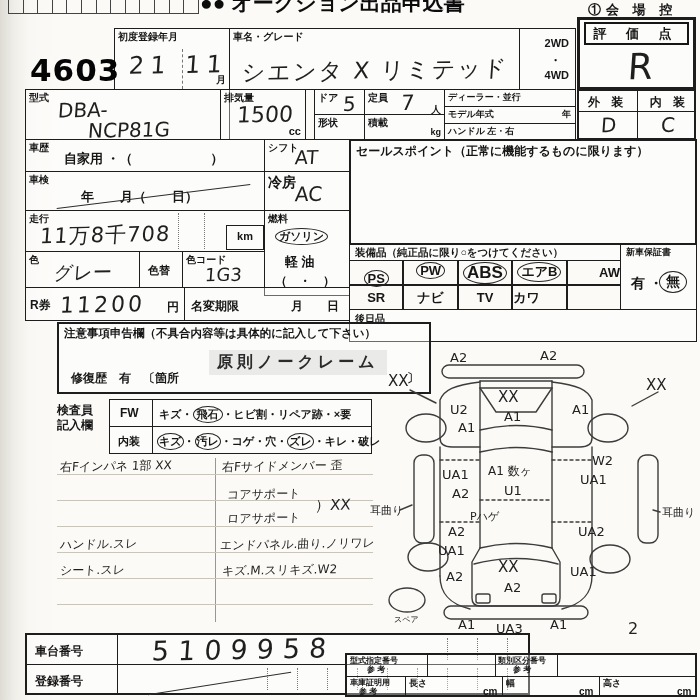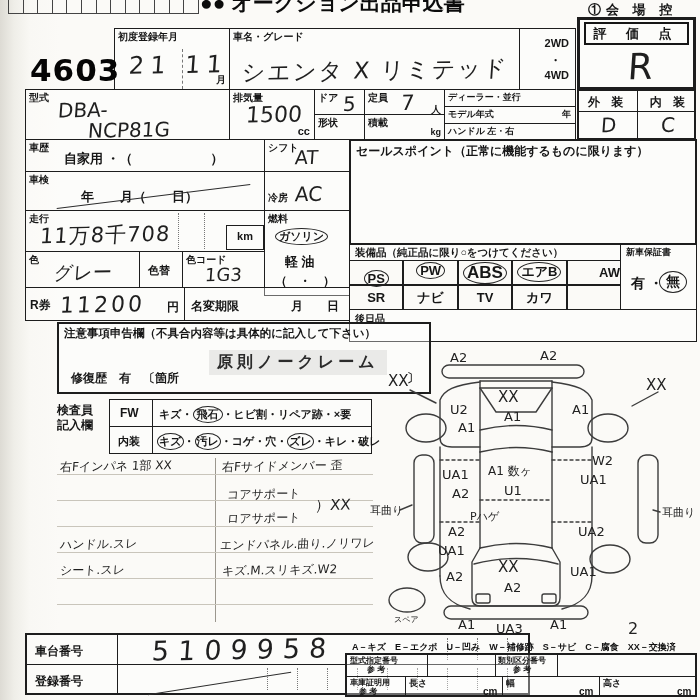--- a/index.html
+++ b/index.html
@@ -76,21 +76,21 @@
     <span class="hw" style="left:48px;top:26px;font-size:36px">R</span>
   </div>
 
   <div class="hw" style="left:30px;top:52px;font-size:31px;font-weight:bold;color:#050505;transform:none;letter-spacing:1px">4603</div>
 
   <div class="cell" style="left:25px;top:89px;width:205px;height:51px">
     <span class="lbl" style="left:3px;top:3px;font-size:10px">型式</span>
     <span class="hw" style="left:32px;top:8px;font-size:20px">DBA-</span>
     <span class="hw" style="left:62px;top:28px;font-size:20px">NCP81G</span>
   </div>
-  <div class="cell" style="left:229px;top:89px;width:86px;height:51px">
+  <div class="cell" style="left:220px;top:89px;width:86px;height:51px">
     <span class="lbl" style="left:3px;top:3px;font-size:10px">排気量</span>
     <span class="hw" style="left:16px;top:12px;font-size:22px">1500</span>
     <span class="prt" style="right:4px;bottom:2px;font-size:11px">cc</span>
   </div>
   <div class="cell" style="left:314px;top:89px;width:51px;height:51px">
     <span class="lbl" style="left:3px;top:3px;font-size:10px">ドア</span>
     <span class="hw" style="right:8px;top:2px;font-size:20px">5</span>
     <span style="position:absolute;left:0;right:0;top:24px;border-top:1px solid #1d1d1d"></span>
     <span class="lbl" style="left:3px;top:28px;font-size:10px">形状</span>
   </div>
@@ -126,21 +126,21 @@
   <div class="cell" style="left:264px;top:139px;width:86px;height:33px">
     <span class="lbl" style="left:3px;top:3px;font-size:10px">シフト</span>
     <span class="hw" style="left:30px;top:6px;font-size:19px">AT</span>
   </div>
   <div class="cell" style="left:25px;top:171px;width:240px;height:40px">
     <span class="lbl" style="left:3px;top:3px;font-size:10px">車検</span>
     <span class="prt" style="left:55px;top:16px;font-size:13px">年　　月（　　日）</span>
     <span class="strike" style="left:30px;top:24px;width:195px;transform:rotate(-7deg)"></span>
   </div>
   <div class="cell" style="left:264px;top:171px;width:86px;height:40px">
-    <span class="lbl" style="left:3px;top:21px;font-size:10px">冷房</span>
+    <span class="lbl" style="left:3px;top:3px;font-size:14px">冷房</span>
     <span class="hw" style="left:30px;top:10px;font-size:20px">AC</span>
   </div>
   <div class="cell" style="left:25px;top:210px;width:240px;height:42px">
     <span class="lbl" style="left:3px;top:3px;font-size:10px">走行</span>
     <span class="dotv" style="left:152px"></span>
     <span class="dotv" style="left:178px"></span>
     <span class="hw" style="left:14px;top:10px;font-size:21px;letter-spacing:1px">11万8千708</span>
     <span style="position:absolute;left:200px;top:14px;width:36px;height:23px;border:1.3px solid #1d1d1d;text-align:center">
       <span style="font-weight:bold;font-size:11px;line-height:21px">km</span>
     </span>
@@ -192,21 +192,21 @@
     <div class="cell nob" style="position:relative;flex:1;border:1.3px solid #1d1d1d;text-align:right">
       <span style="font-weight:bold;font-size:13px;line-height:24px">AW</span></div>
   </div>
   <div class="nob grid" style="position:absolute;left:349px;top:285px;width:272px;height:25px">
     <div class="cell nob" style="position:relative;flex:1;border:1.3px solid #1d1d1d;text-align:center">
       <span style="font-weight:bold;font-size:13px;line-height:24px">SR</span></div>
     <div class="cell nob" style="position:relative;flex:1;border:1.3px solid #1d1d1d;text-align:center">
       <span style="font-weight:bold;font-size:13px;line-height:24px">ナビ</span></div>
     <div class="cell nob" style="position:relative;flex:1;border:1.3px solid #1d1d1d;text-align:center">
       <span style="font-weight:bold;font-size:13px;line-height:24px">TV</span></div>
-    <div class="cell nob" style="position:relative;flex:1;border:1.3px solid #1d1d1d;text-align:center">
+    <div class="cell nob" style="position:relative;flex:1;border:1.3px solid #1d1d1d;text-align:left">
       <span style="font-weight:bold;font-size:13px;line-height:24px">カワ</span></div>
     <div class="cell nob" style="position:relative;flex:1;border:1.3px solid #1d1d1d;text-align:center">
       <span style="font-weight:bold;font-size:13px;line-height:24px"></span></div>
   </div>
   <div class="cell" style="left:620px;top:244px;width:77px;height:66px">
     <span class="lbl" style="left:5px;top:3px;font-size:9px">新車保証書</span>
     <span class="prt" style="left:10px;top:30px;font-size:14px">有</span>
     <span class="prt" style="left:28px;top:30px;font-size:14px">・</span>
     <span class="prt" style="left:38px;top:26px;font-size:14px">
       <span class="circ" style="padding:1px 6px">無</span>
@@ -273,21 +273,20 @@
     <span class="dotv" style="left:300px;top:33px;bottom:3px"></span>
     <span class="dotv" style="left:330px;top:33px;bottom:3px"></span>
     <span class="dotv" style="left:360px;top:33px;bottom:3px"></span>
     <span class="dotv" style="left:390px;top:33px;bottom:3px"></span>
     <span class="dotv" style="left:420px;top:33px;bottom:3px"></span>
     <span class="dotv" style="left:450px;top:33px;bottom:3px"></span>
     <span class="dotv" style="left:480px;top:33px;bottom:3px"></span>
     <span class="strike" style="left:120px;top:48px;width:145px;transform:rotate(-9deg)"></span>
   </div>
 
-  <div class="prt" style="left:352px;top:641px;font-size:9px;color:#111">A－キズ　E－エクボ　U－凹み　W－補修跡　S－サビ　C－腐食　XX－交換済</div>
   <div class="cell" style="left:345px;top:653px;width:352px;height:44px;border-width:2px">
     <span style="position:absolute;left:0;right:0;top:21px;border-top:1.5px solid #1d1d1d"></span>
     <span style="position:absolute;left:80px;top:0;height:21px;border-left:1.2px solid #1d1d1d"></span>
     <span style="position:absolute;left:148px;top:0;height:21px;border-left:1.2px solid #1d1d1d"></span>
     <span style="position:absolute;left:210px;top:0;height:21px;border-left:1.2px solid #1d1d1d"></span>
     <span class="lbl" style="left:3px;top:2px;font-size:8px">型式指定番号</span>
     <span class="lbl" style="left:20px;top:11px;font-size:8px">参 考</span>
     <span class="lbl" style="left:151px;top:2px;font-size:8px">類別区分番号</span>
     <span class="lbl" style="left:166px;top:11px;font-size:8px">参 考</span>
     <span style="position:absolute;left:58px;top:21px;bottom:0;border-left:1.2px solid #1d1d1d"></span>

